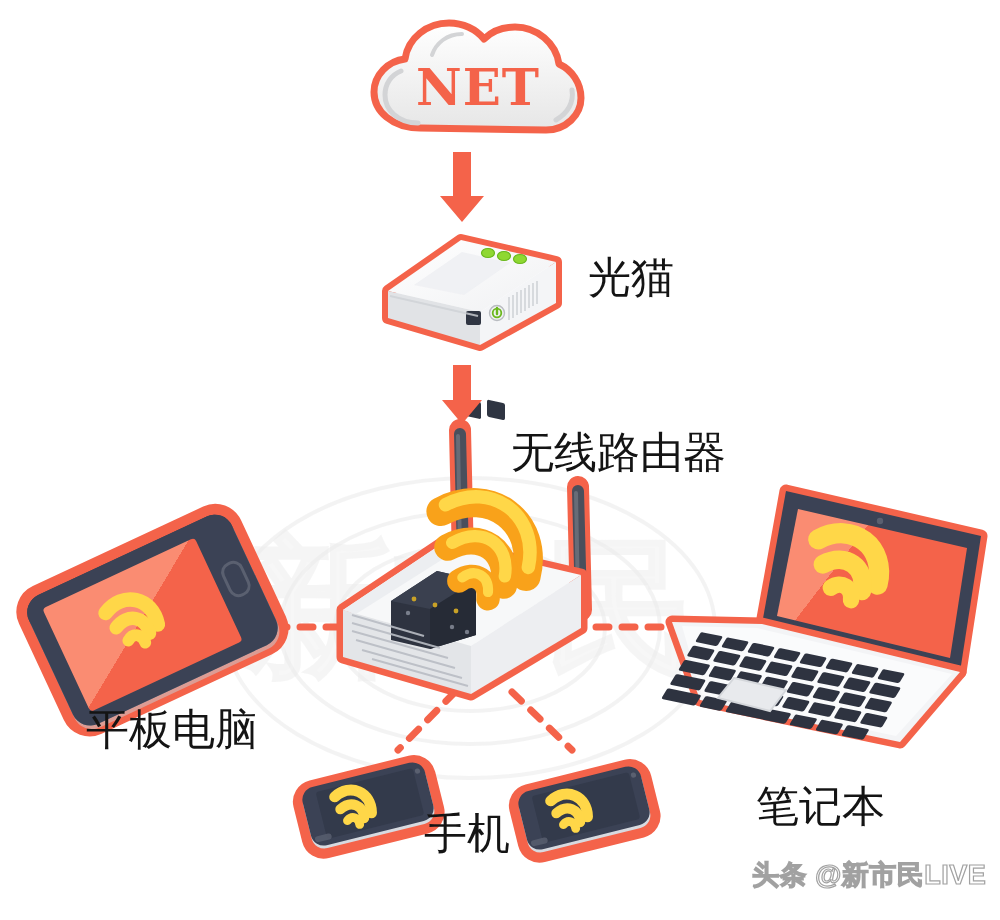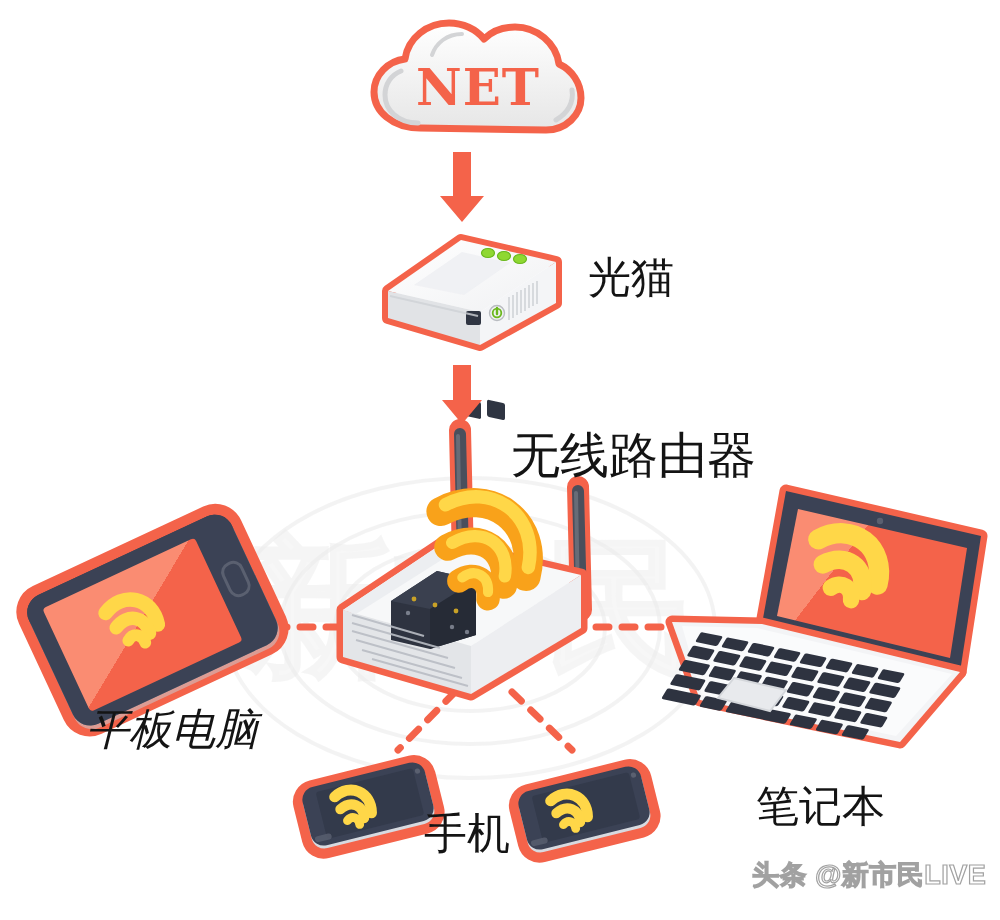--- a/index.html
+++ b/index.html
@@ -27,22 +27,22 @@
   .label {
     position: absolute;
     color: #141414;
     font-family: "Liberation Sans", "DejaVu Sans", sans-serif;
     font-weight: 400;
     white-space: nowrap;
     line-height: 1;
     text-align: center;
   }
   #label-modem      { left: 588px; top: 256px; font-size: 43px; }
-  #label-router     { left: 511px; top: 431px; font-size: 49px; }
-  #label-tablet     { left: 86px;  top: 708px; font-size: 43px; font-style: italic; }
+  #label-router     { left: 511px; top: 431px; font-size: 43px; }
+  #label-tablet     { left: 86px;  top: 708px; font-size: 43px; }
   #label-laptop     { left: 756px; top: 785px; font-size: 43px; }
   #label-phone      { left: 424px; top: 812px; font-size: 43px; }
   #watermark-text {
     position: absolute;
     left: 752px;
     top: 857px;
     font-size: 27px;
     font-weight: 700;
     color: #ffffff;
     -webkit-text-stroke: 1.2px #9d9d9d;

